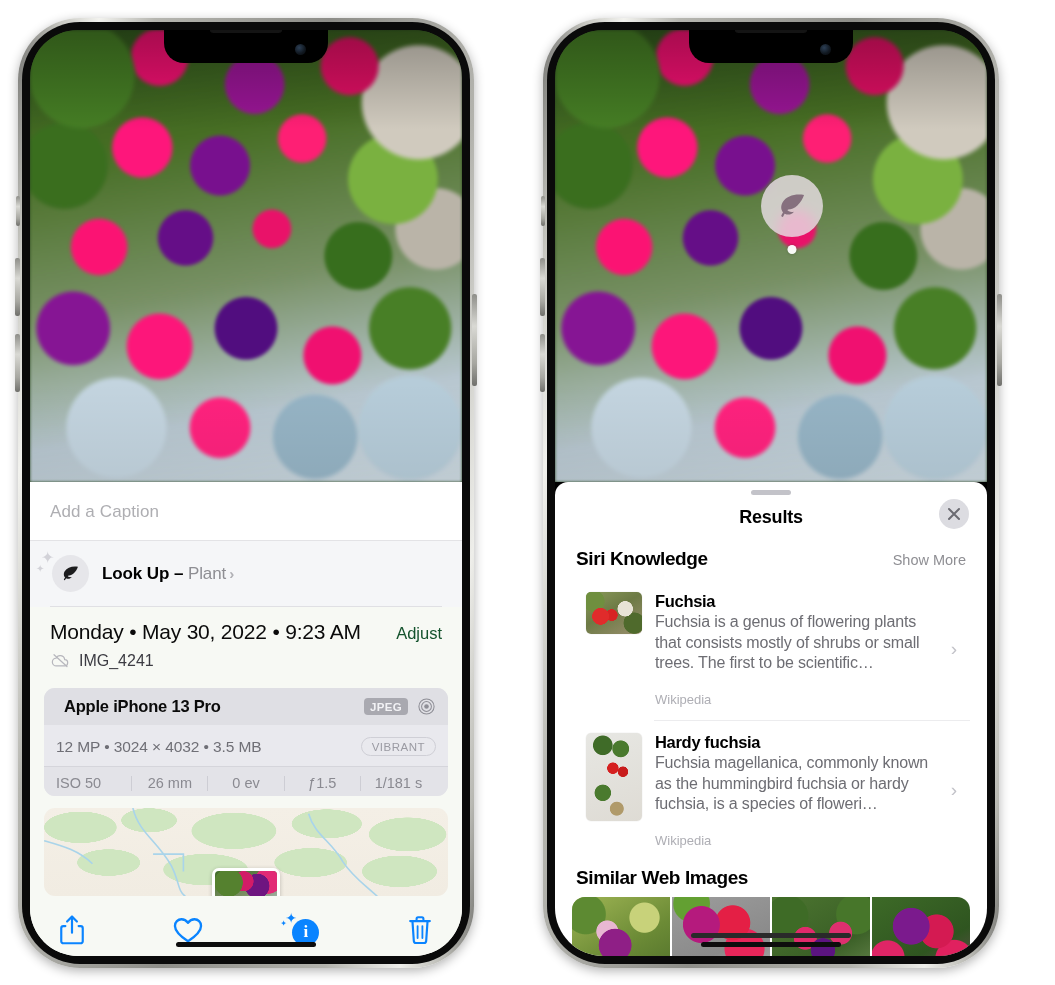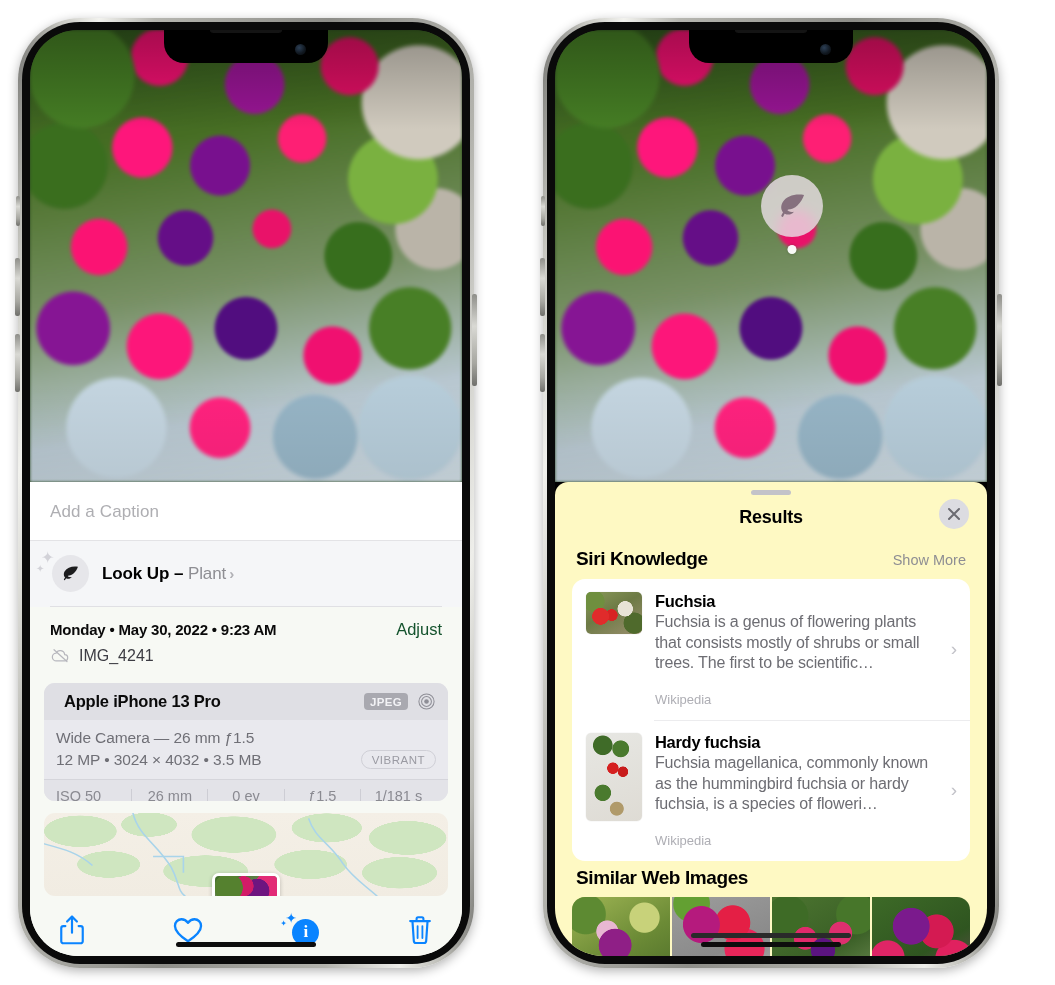--- a/index.html
+++ b/index.html
@@ -113,21 +113,21 @@
   .lookup-icon .bubble svg{width:21px;height:21px;}
   .spark{position:absolute;color:#d2d2d8;line-height:1;}
   .spark.s1{left:-11px;top:-5px;font-size:16px;}
   .spark.s2{left:-16px;top:9px;font-size:10px;}
   .lookup-txt{font-size:17px;color:#000;font-weight:700;letter-spacing:-.1px;}
   .lookup-txt .sub{font-weight:400;color:#8e8e93;}
   .chev-sm{color:#b0b0b5;font-size:15px;margin-left:3px;}
 
   .meta{padding:13px 20px 9px 20px;}
   .meta-top{display:flex;align-items:baseline;justify-content:space-between;}
-  .meta-date{font-size:15px;font-weight:700;color:#0a0a0a;letter-spacing:-.2px;}
+  .meta-date{font-size:21px;font-weight:400;color:#0a0a0a;letter-spacing:-.2px;}
   .meta-adjust{font-size:16.5px;color:#14532d;}
   .meta-file{display:flex;align-items:center;gap:8px;margin-top:6px;}
   .meta-file svg{width:21px;height:21px;flex:0 0 auto;}
   .meta-name{font-size:16px;color:#3c3c43;}
 
   .cam-card{margin:8px 14px 0 14px;border-radius:11px;overflow:hidden;background:#e6e6ea;}
   .cam-head{display:flex;align-items:center;justify-content:space-between;
     padding:9px 12px 9px 20px;background:#dfdfe4;}
   .cam-model{font-size:16.5px;font-weight:700;color:#0a0a0a;letter-spacing:-.2px;}
   .cam-head-right{display:flex;align-items:center;gap:9px;}
@@ -178,21 +178,21 @@
   .tb-item{display:flex;align-items:center;justify-content:center;}
   .info-badge{position:relative;width:31px;height:31px;}
   .info-badge .circ{position:absolute;left:3px;top:4px;width:27px;height:27px;border-radius:50%;
     background:#0a84ff;display:flex;align-items:center;justify-content:center;
     color:#fff;font-size:17px;font-weight:700;font-family:"Liberation Serif",serif;}
   .info-badge .sp{position:absolute;color:#0a84ff;line-height:1;}
   .info-badge .sp1{left:-4px;top:-4px;font-size:14px;}
   .info-badge .sp2{left:-9px;top:5px;font-size:8px;}
 
   
-  .sheet{position:absolute;left:0;right:0;bottom:0;background:#fef9c3;
+  .sheet{position:absolute;left:0;right:0;bottom:0;background:#ffffff;
     border-top-left-radius:13px;border-top-right-radius:13px;overflow:hidden;}
   .grabber{width:40px;height:5px;border-radius:3px;background:#c3c3c9;
     margin:8px auto 0 auto;}
   .sheet-head{position:relative;display:flex;align-items:center;justify-content:center;
     padding:12px 0 16px 0;}
   .sheet-title{font-size:18px;font-weight:700;color:#000;letter-spacing:-.2px;}
   .close-btn{position:absolute;right:18px;top:4px;width:30px;height:30px;border-radius:50%;
     background:#dcdce1;display:flex;align-items:center;justify-content:center;}
   .close-btn svg{width:14px;height:14px;}
 
@@ -333,21 +333,20 @@
             <div class="cam-head-right">
               <div class="badge-jpeg">JPEG</div>
               <svg class="aperture" viewBox="0 0 24 24">
                 <circle cx="12" cy="12" r="9.6" fill="none" stroke="#8e8e96" stroke-width="1.3"></circle>
                 <circle cx="12" cy="12" r="6.2" fill="none" stroke="#8e8e96" stroke-width="1.3"></circle>
                 <circle cx="12" cy="12" r="2.9" fill="#8e8e96"></circle>
               </svg>
             </div>
           </div>
           <div class="cam-body">
-            <div class="cam-line">Wide Camera — 26 mm ƒ1.5</div>
             <div class="cam-line2">
               <div class="cam-line">12 MP • 3024 × 4032 • 3.5 MB</div>
               <div class="badge-vibrant">VIBRANT</div>
             </div>
           </div>
           <div class="cam-exif">
             <div class="exif-item">ISO 50</div>
             <div class="exif-sep"></div>
             <div class="exif-item">26 mm</div>
             <div class="exif-sep"></div>

